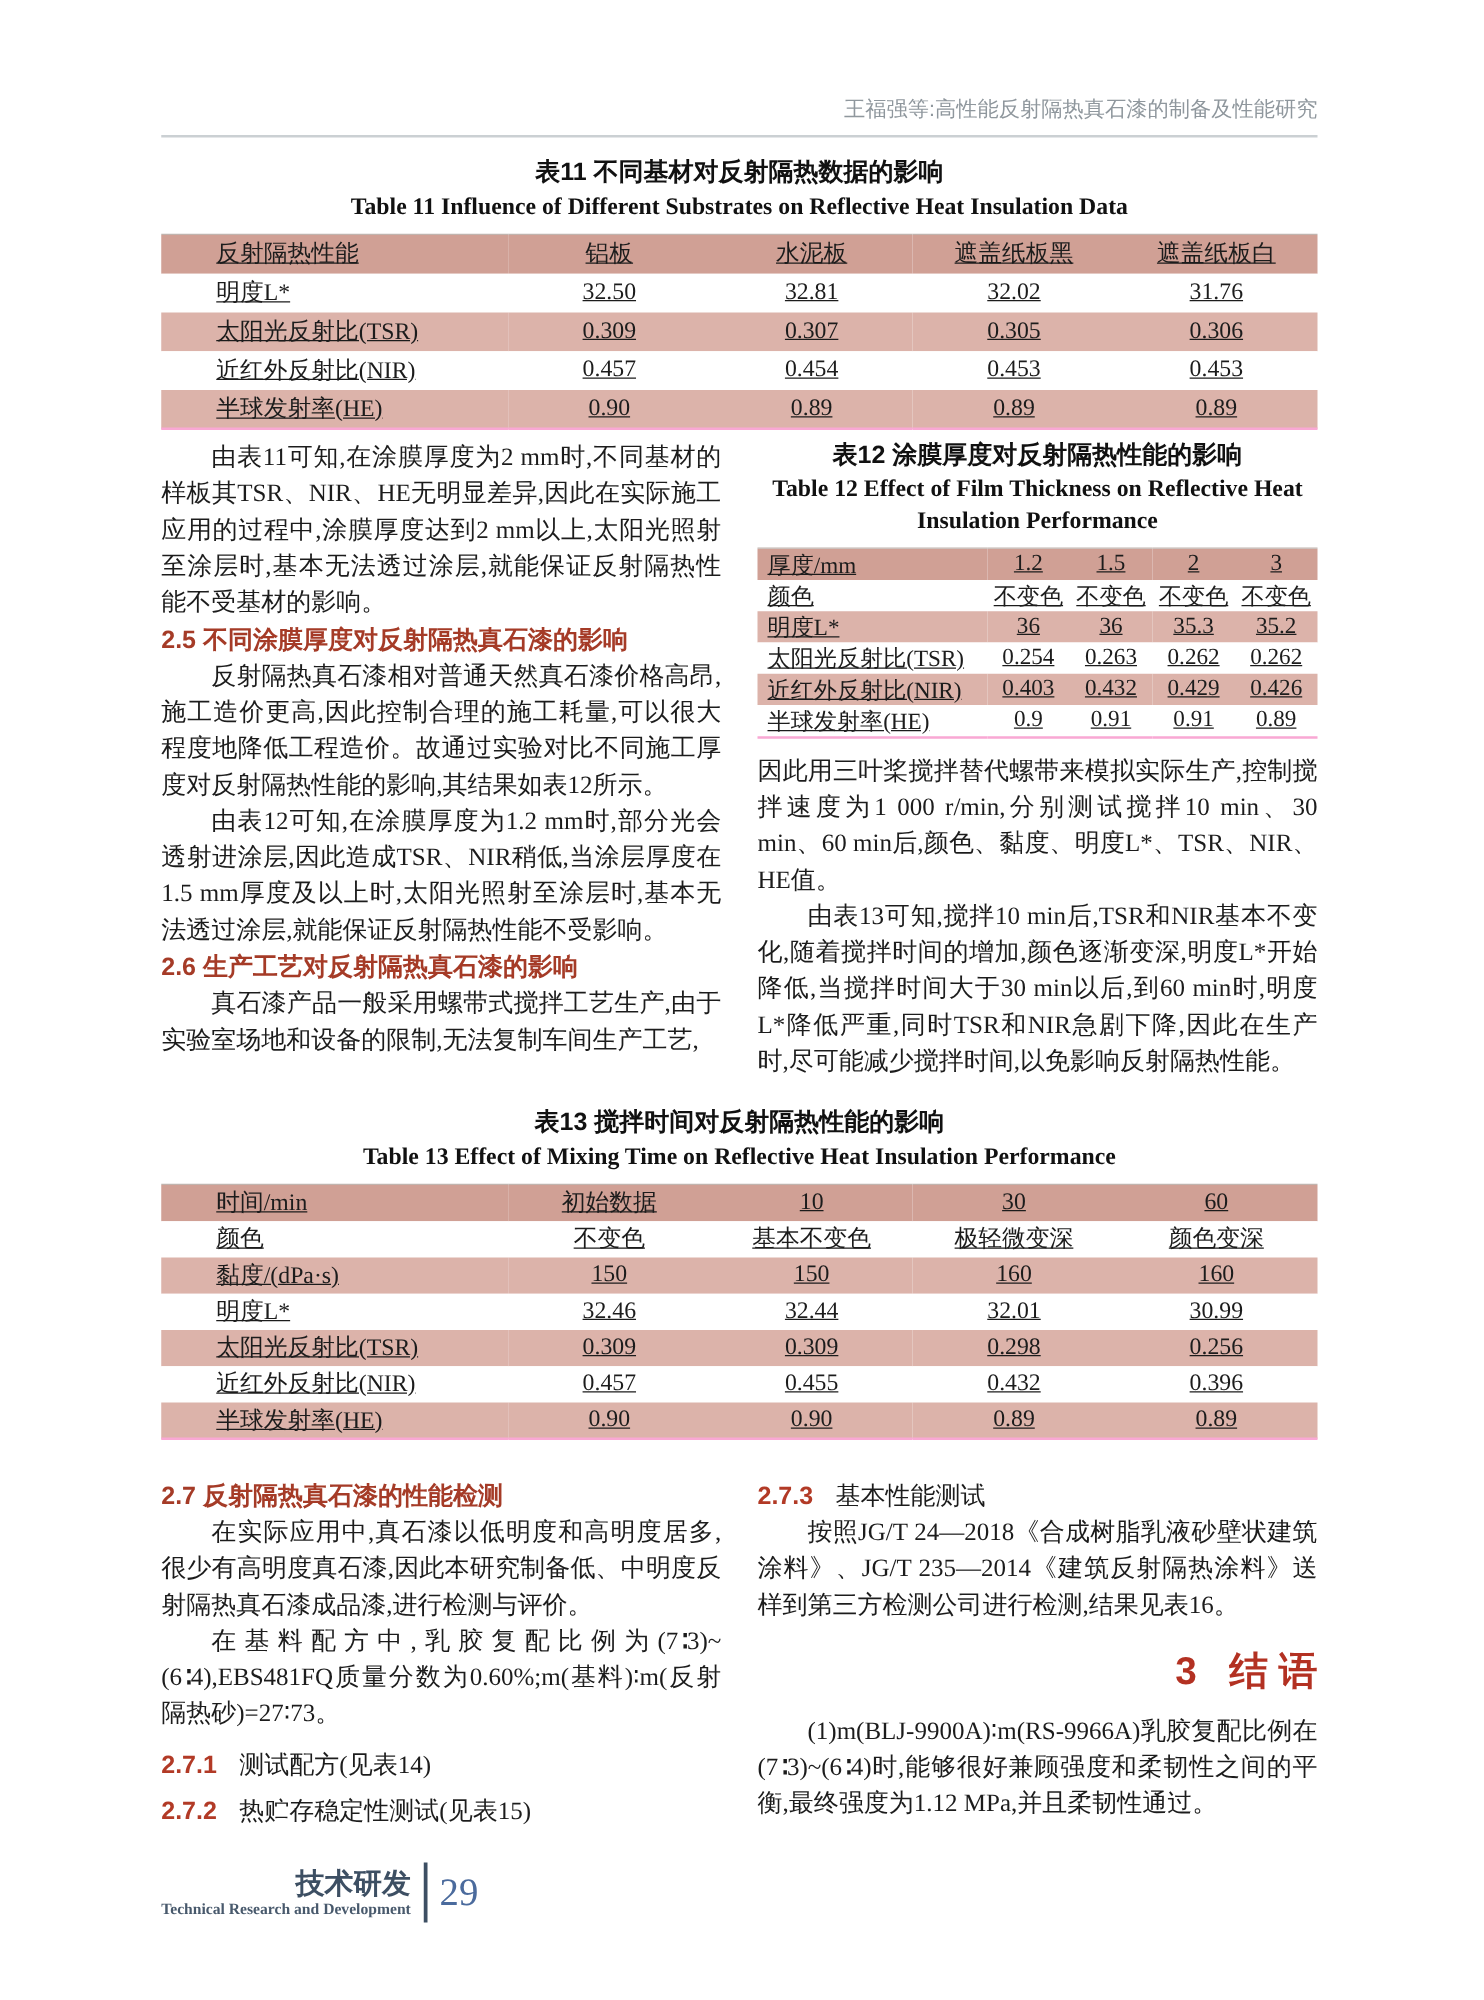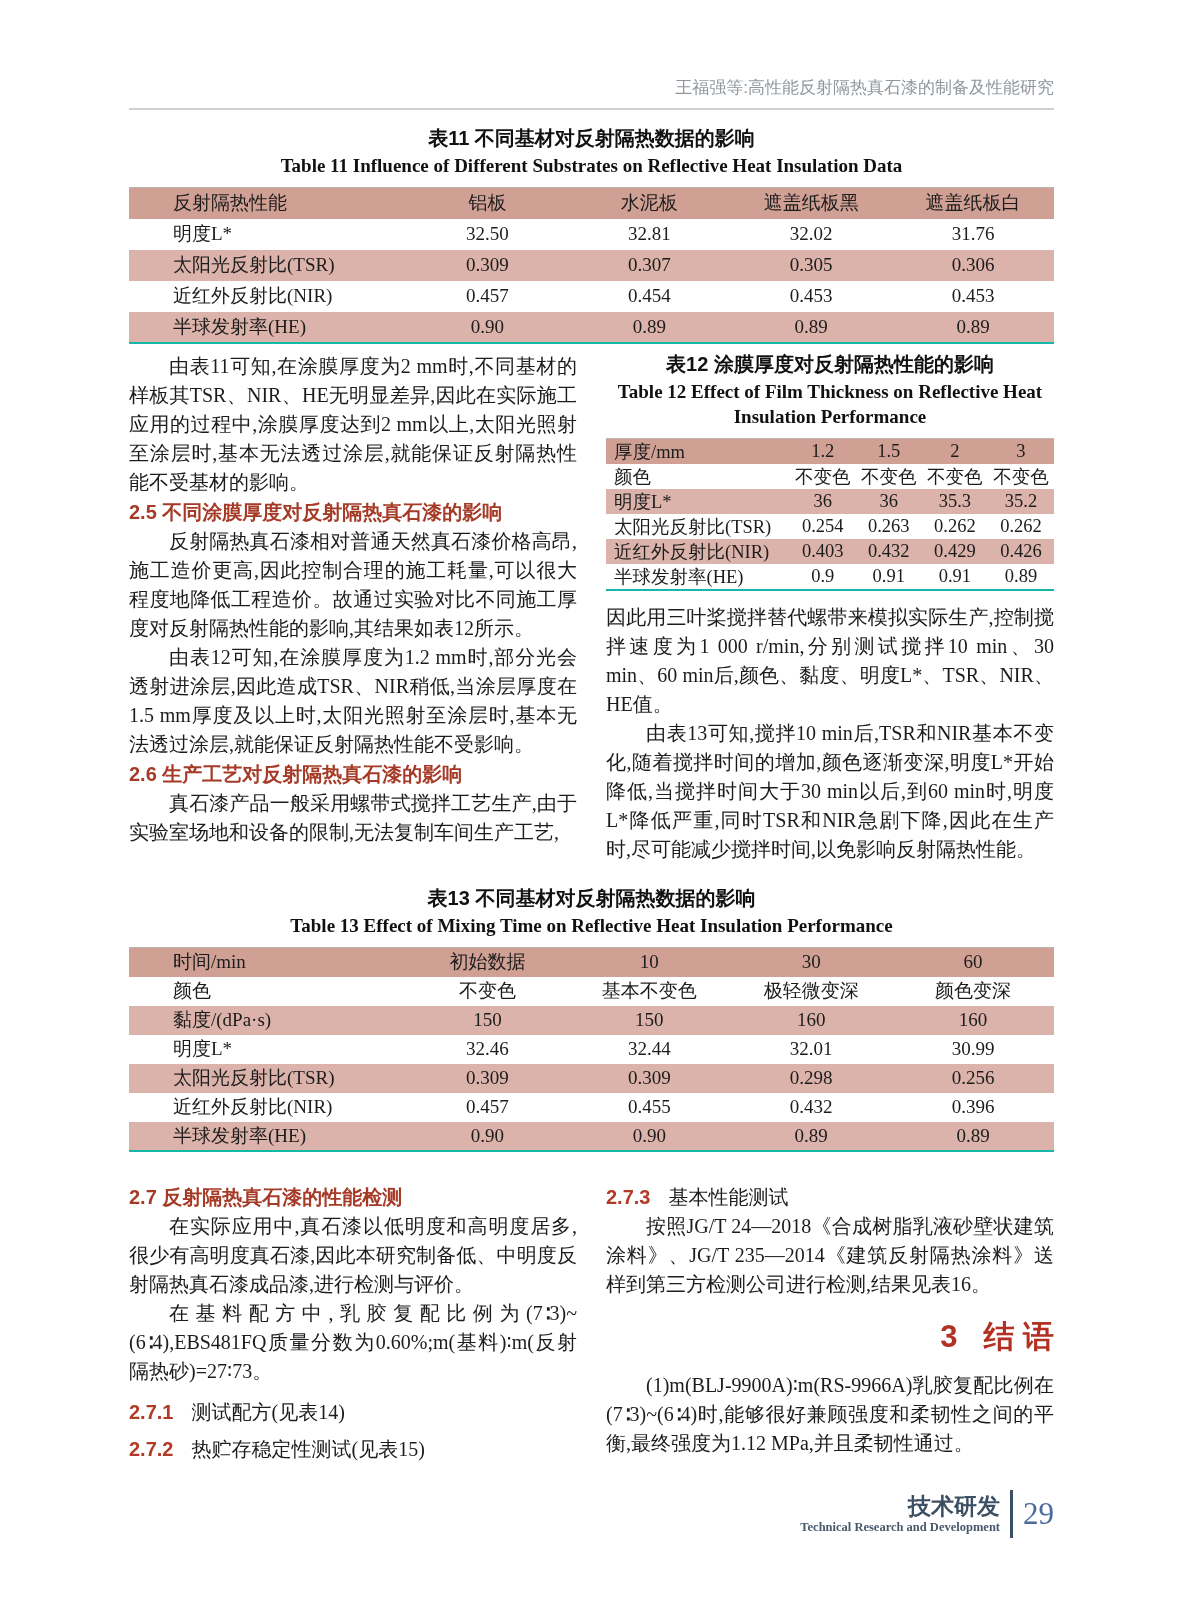--- a/index.html
+++ b/index.html
@@ -13,21 +13,21 @@
                   font-size:17px; color:#8f979d; padding-bottom:9px;
                   border-bottom:2px solid #cbd0d3; }
 
   
   .tbl-title-cn { text-align:center; font-family:"Liberation Sans", sans-serif;
                   font-weight:bold; font-size:20px; color:#111; line-height:24px; }
   .tbl-title-en { text-align:center; font-family:"Liberation Serif", serif;
                   font-weight:bold; font-size:19px; color:#111; line-height:25px;
                   margin:3px 0 9px 0; }
   table { border-collapse:collapse; width:100%; table-layout:fixed;
-          border-top:1px solid #c0b4ae; border-bottom:2px solid #14b8a6; }
+          border-top:1px solid #c0b4ae; border-bottom:2px solid #f9a8d4;text-decoration:underline; }
   td { text-align:center; font-size:19px; color:#1c1c1c; padding:0 2px; }
   .wide-table td { height:31px; }
   .wide-table td.rowlabel { text-align:left; padding-left:44px; }
   .wide-table col.c0 { width:30%; } .wide-table col.cv { width:17.5%; }
   tr.dark td { background:#d0a095; }
   tr.pink td { background:#dcb3aa; }
   tr.white td { background:#ffffff; }
 
   .block-t11 { position:absolute; top:126px; left:129px; width:925px; }
   .block-t13 { position:absolute; top:886px; left:129px; width:925px; }
@@ -52,21 +52,21 @@
   .t12 td { height:15px; font-size:18.5px; }
   .t12 td.rowlabel { text-align:left; padding-left:8px; }
   .t12 col.c0 { width:41%; } .t12 col.cv { width:14.75%; }
   .t12-wrap { margin-bottom:10px; }
   .t13 td { height:29px;margin-top:17px; }
 
   .gap8 { height:8px; }
 
   
   .footer { position:absolute; top:1490px; left:129px; width:925px;
-            display:flex; justify-content:flex-end; align-items:center; }
+            display:flex; justify-content:flex-start; align-items:center; }
   .footer-text { text-align:right; padding-right:10px; }
   .footer-cn { font-family:"Liberation Sans", sans-serif; font-weight:bold;
                font-size:23px; color:#3d4f63; line-height:26px; }
   .footer-en { font-family:"Liberation Serif", serif; font-weight:bold;
                font-size:12.5px; color:#48596c; line-height:16px; }
   .footer-bar { width:3px; height:48px; background:#3d4f63; }
   .footer-page { font-family:"Liberation Serif", serif; font-size:31px;
                  color:#4b6b9d; padding-left:10px; }
 </style>
 </head>
@@ -195,21 +195,21 @@
             </tr>
           </tbody>
         </table>
       </div>
       <p class="body noindent">因此用三叶桨搅拌替代螺带来模拟实际生产,控制搅拌速度为1 000 r/min,分别测试搅拌10 min、30 min、60 min后,颜色、黏度、明度L*、TSR、NIR、HE值。</p>
       <p class="body">由表13可知,搅拌10 min后,TSR和NIR基本不变化,随着搅拌时间的增加,颜色逐渐变深,明度L*开始降低,当搅拌时间大于30 min以后,到60 min时,明度L*降低严重,同时TSR和NIR急剧下降,因此在生产时,尽可能减少搅拌时间,以免影响反射隔热性能。</p>
     </div>
   </div>
 
   <div class="block-t13">
-    <div class="tbl-title-cn">表13  不同基材对反射隔热数据的影响</div>
+    <div class="tbl-title-cn">表13  搅拌时间对反射隔热性能的影响</div>
     <div class="tbl-title-en">Table 13  Effect of Mixing Time on Reflective Heat Insulation Performance</div>
     <table class="wide-table t13">
       <colgroup>
           <col class="c0">
           <col class="cv">
           <col class="cv">
           <col class="cv">
           <col class="cv">
         </colgroup>
       <tbody>

